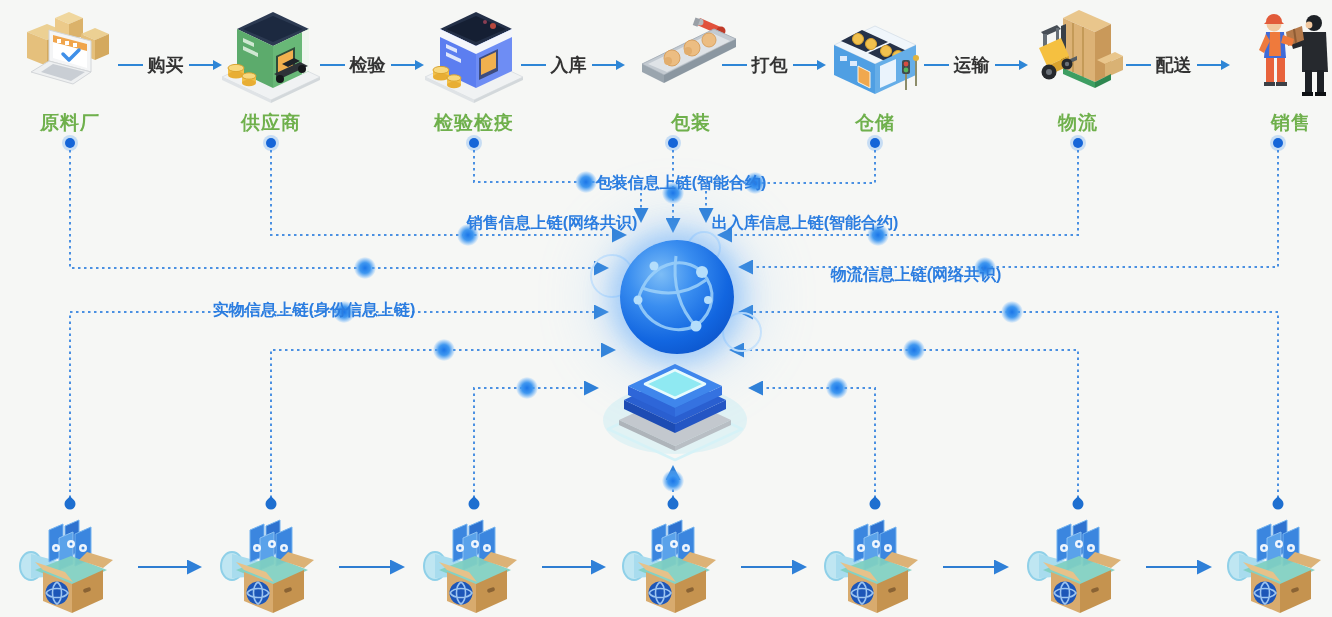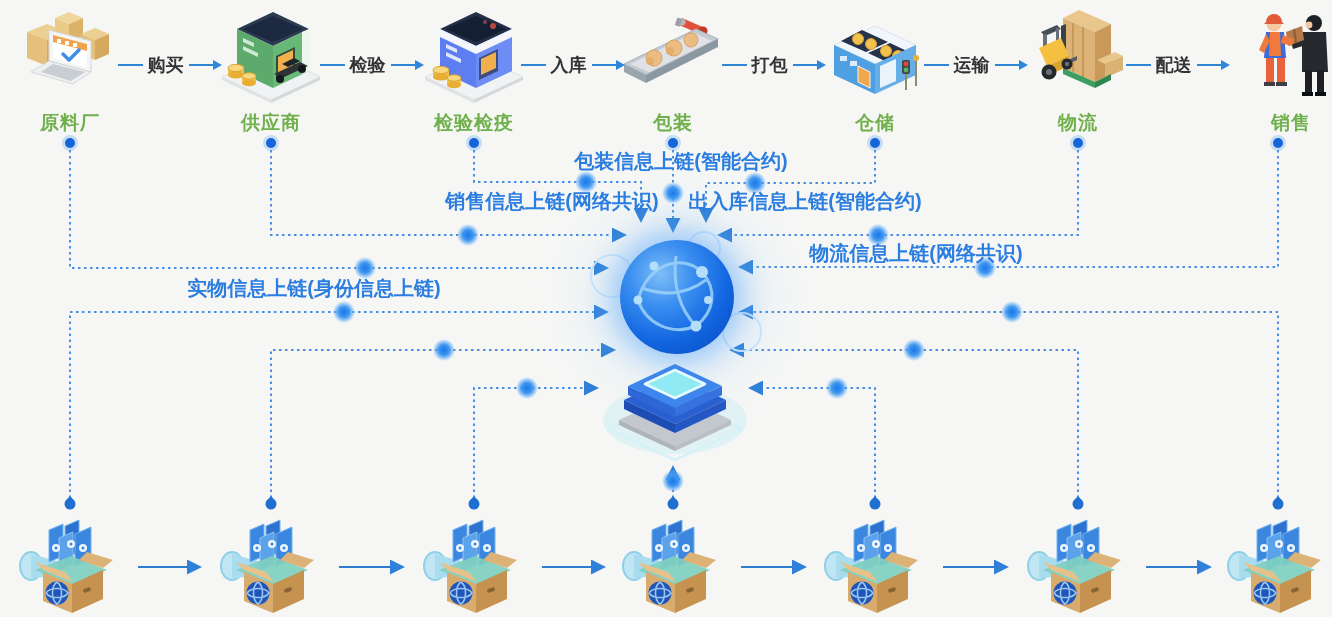--- a/index.html
+++ b/index.html
@@ -11,21 +11,21 @@
   
   .stage{position:absolute;top:4px;width:110px;text-align:center;}
   .stage svg.icon{width:110px;height:100px;display:block;}
   .stage-label{margin-top:6px;font-size:19px;font-weight:bold;color:#6fb04c;letter-spacing:1px;white-space:nowrap;}
   
   .flow{position:absolute;top:52px;width:104px;height:26px;display:flex;align-items:center;color:#333;font-size:18px;font-weight:600;}
   .flow .seg{flex:1;height:0;border-top:2px solid #2e86d6;}
   .flow .lbl{padding:0 5px;white-space:nowrap;}
   .flow .head{width:0;height:0;border-left:9px solid #2e86d6;border-top:5px solid transparent;border-bottom:5px solid transparent;}
   
-  .chain-label{position:absolute;transform:translateX(-50%);color:#2b7de0;font-size:20px;font-weight:600;white-space:nowrap;z-index:6;}
+  .chain-label{position:absolute;transform:translateX(-50%);color:#2b7de0;font-size:16px;font-weight:600;white-space:nowrap;z-index:6;margin-top:25px;}
   
   .sdot{position:absolute;width:10px;height:10px;border-radius:50%;background:#1565d8;
         box-shadow:0 0 0 3px rgba(80,155,240,.28);transform:translate(-50%,-50%);z-index:5;}
   .gdot{position:absolute;width:22px;height:22px;border-radius:50%;transform:translate(-50%,-50%);z-index:5;
         background:radial-gradient(circle,#1b76e8 0%,#3f97f0 34%,rgba(110,180,250,.35) 62%,rgba(110,180,250,0) 72%);}
   .pin{position:absolute;width:11px;height:11px;background:#1e6fd0;border-radius:0 50% 50% 50%;
        transform:translate(-50%,-50%) rotate(45deg);z-index:5;}
   
   .globe{position:absolute;left:620px;top:240px;width:114px;height:114px;border-radius:50%;z-index:3;
     background:radial-gradient(circle at 36% 30%, #7dbdf6 0%, #3a8ef0 30%, #1266e0 62%, #0b52c8 86%, #0d4cb8 100%);
@@ -152,21 +152,21 @@
       <polygon points="14,66 30,66 30,73 14,73" fill="#f3c14a"></polygon>
         <ellipse cx="22" cy="66" rx="8" ry="3.6" fill="#f8d87e" stroke="#d9a32f" stroke-width="1"></ellipse>
         <ellipse cx="22" cy="73" rx="8" ry="3.6" fill="#e8ae34"></ellipse>
       <polygon points="28,74 42,74 42,81 28,81" fill="#f3c14a"></polygon>
         <ellipse cx="35" cy="74" rx="7" ry="3.2" fill="#f8d87e" stroke="#d9a32f" stroke-width="1"></ellipse>
         <ellipse cx="35" cy="81" rx="7" ry="3.2" fill="#e8ae34"></ellipse>
     </svg>
     <div class="stage-label">检验检疫</div>
   </div>
 
-  <div class="stage" style="left:618px">
+  <div class="stage" style="left:636px">
     <svg class="icon" viewBox="0 0 110 100">
       <polygon points="76,52 98,42 90,38 68,48" fill="#e3c23c" stroke="#6b6014"></polygon>
       <line x1="74" y1="50" x2="82" y2="46" stroke="#3d3a10" stroke-width="2"></line>
         <line x1="82" y1="47" x2="90" y2="43" stroke="#3d3a10" stroke-width="2"></line>
       <polygon points="64,14 87,24 84,31 61,21" fill="#e1513c"></polygon>
       <polygon points="81,27 88,24 91,44 84,47" fill="#d8432f"></polygon>
       <circle cx="85" cy="27" r="4.5" fill="#c03a28"></circle>
         <circle cx="64" cy="18" r="3.5" fill="#b5b9bd"></circle>
         <rect x="58" y="14" width="5" height="8" fill="#9aa0a6" transform="rotate(20 60 18)"></rect>
       <polygon points="6,60 78,25 100,35 28,71" fill="#c3cad1" stroke="#aab3bc"></polygon>

